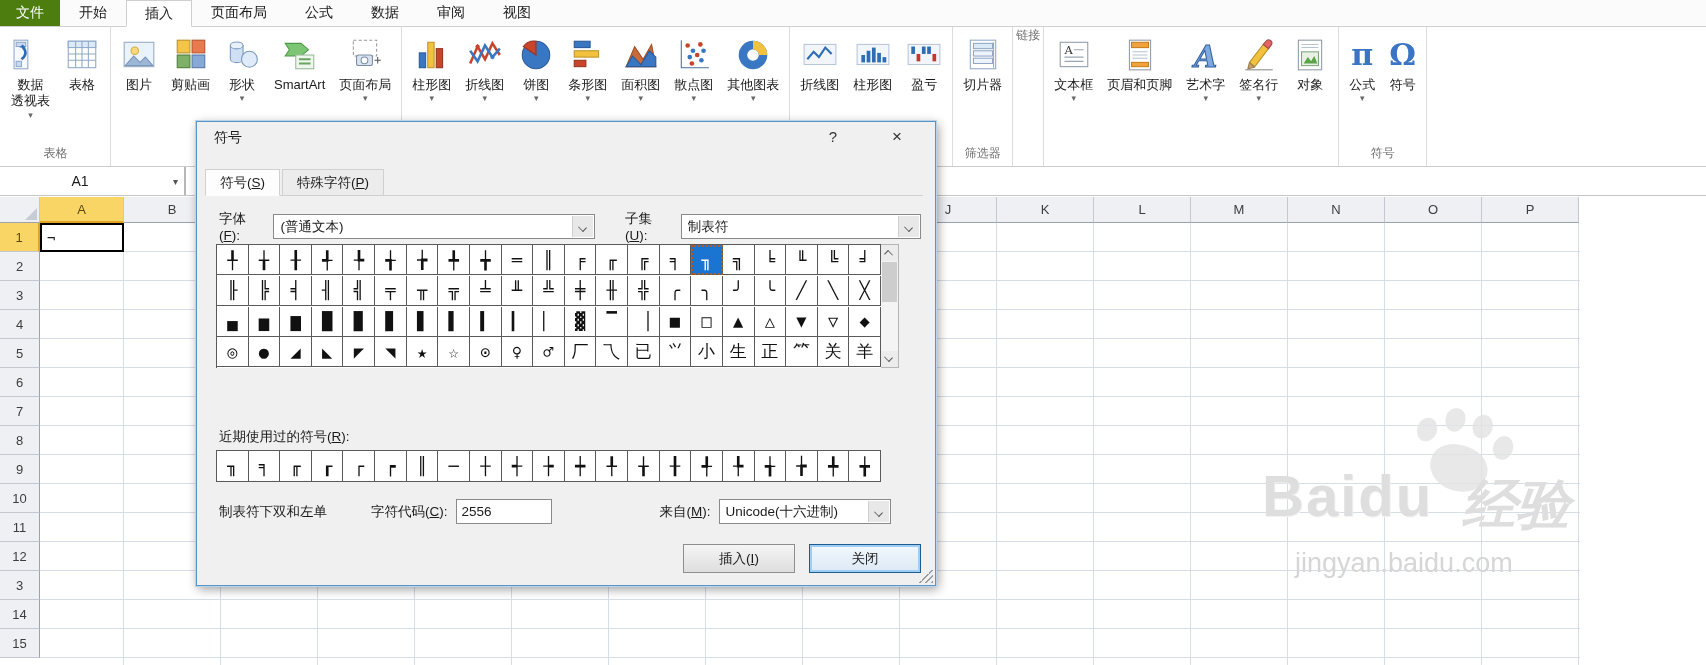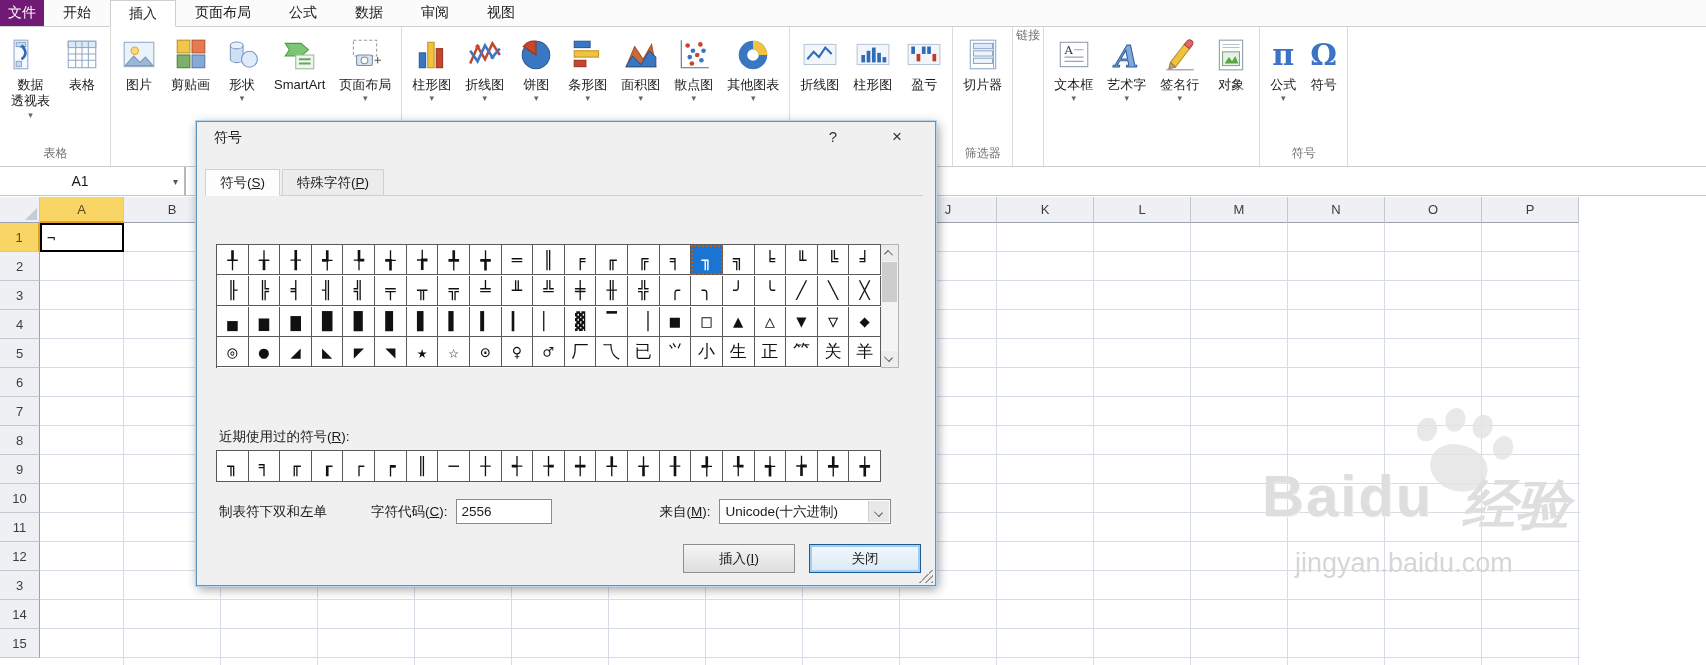--- a/index.html
+++ b/index.html
@@ -1,21 +1,21 @@
 <!DOCTYPE html>
 <html><head>
 <meta charset="utf-8">
 <style>
   * { box-sizing: border-box; margin: 0; padding: 0; }
   html,body { width:1706px; height:665px; overflow:hidden; }
   body { font-family:"Liberation Sans","DejaVu Sans",sans-serif; font-size:13px; background:#fff; position:relative; color:#1a1a1a; }
 
   
   .tabbar { height:27px; display:flex; align-items:stretch; background:#fbfbfb; border-bottom:1px solid #d0d0d0; }
-  .filetab { background:#701a75; color:#fff; padding:0 8px; display:flex; align-items:center; font-size:14px; }
+  .filetab { background:#4d7c0f; color:#fff; padding:0 16px; display:flex; align-items:center; font-size:14px; }
   .tab { padding:0 18px; display:flex; align-items:center; font-size:14px; color:#1a1a1a; border:1px solid transparent; }
   .tab.active { background:#fff; border-color:#cfcfcf; border-bottom-color:#fff; margin-bottom:-1px; }
 
   
   .ribbon { height:140px; display:flex; background:#fff; border-bottom:1px solid #cbcbcb; padding-left:1px; }
   .rgroup { display:flex; flex-direction:column; border-right:1px solid #dcdcdc; padding:0 3px; }
   .ritems { height:118px; display:flex; align-items:flex-start; }
   .ritem { display:flex; flex-direction:column; align-items:center; padding:6px 7px 0; cursor:default; }
   .ricon { height:44px; display:flex; align-items:center; justify-content:center; }
   .rlbl { font-size:13px; text-align:center; line-height:1.25; white-space:nowrap; }
@@ -353,20 +353,31 @@
               <text x="8" y="16" font-size="11" fill="#333" font-family="DejaVu Serif,serif">A</text>
               <path d="M17 12 h9 M8 19 h18 M8 23 h18" stroke="#9aa6b4"></path>
             </svg>
           </span>
           <span class="rlbl">文本框</span>
           <span class="darr">▾</span>
         </div>
         <div class="ritem">
           <span class="ricon">
             <svg width="36" height="36" viewBox="0 0 34 34">
+              <rect x="7" y="3" width="20" height="28" fill="#fff" stroke="#8f9aa8"></rect>
+              <rect x="9" y="5" width="16" height="5" fill="#f0a23c" stroke="#c87e1e"></rect>
+              <path d="M10 14 h14 M10 17 h14 M10 20 h14" stroke="#b5c2d2"></path>
+              <rect x="9" y="24" width="16" height="4" fill="#f0a23c" stroke="#c87e1e"></rect>
+            </svg>
+          </span>
+          <span class="rlbl">页眉和页脚</span>
+        </div>
+        <div class="ritem">
+          <span class="ricon">
+            <svg width="36" height="36" viewBox="0 0 34 34">
               <text x="6" y="28" font-size="28" font-style="italic" font-weight="bold" fill="#7fa9dc" stroke="#2f5f9e" font-family="DejaVu Serif,serif">A</text>
             </svg>
           </span>
           <span class="rlbl">艺术字</span>
           <span class="darr">▾</span>
         </div>
         <div class="ritem">
           <span class="ricon">
             <svg width="36" height="36" viewBox="0 0 34 34">
               <path d="M8 24 L21 7 l5 4 -13 17 z" fill="#f2c23e" stroke="#b8922a"></path>
@@ -507,20 +518,36 @@
   <div class="dtitle">符号</div>
   <div class="dhelp">?</div>
   <div class="dclose">×</div>
 
   <div class="dtabs" id="dtabs-host">
       <div class="dtab active">符号(<u>S</u>)</div>
       <div class="dtab">特殊字符(<u>P</u>)</div>
     </div>
   <div class="dtabline"></div>
 
+  <div class="frow">
+    <span>字体(<u>F</u>):</span>
+    <div class="combo" style="width:332px; margin-left:8px;">
+      <span>(普通文本)</span>
+      <span class="cbtn">
+          <span class="chev"></span>
+        </span>
+    </div>
+    <span style="margin-left:30px">子集(<u>U</u>):</span>
+    <div class="combo" style="width:248px; margin-left:8px;">
+      <span>制表符</span>
+      <span class="cbtn">
+          <span class="chev"></span>
+        </span>
+    </div>
+  </div>
 
   <div class="symwrap">
     <div class="symgrid" id="symgrid">
         <div class="scell">╀</div>
         <div class="scell">╁</div>
         <div class="scell">╂</div>
         <div class="scell">╃</div>
         <div class="scell">╄</div>
         <div class="scell">╅</div>
         <div class="scell">╆</div>

